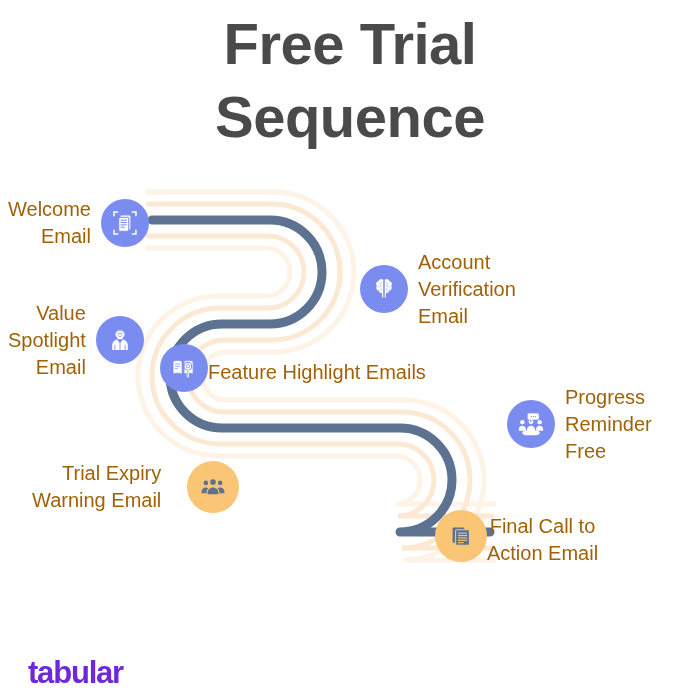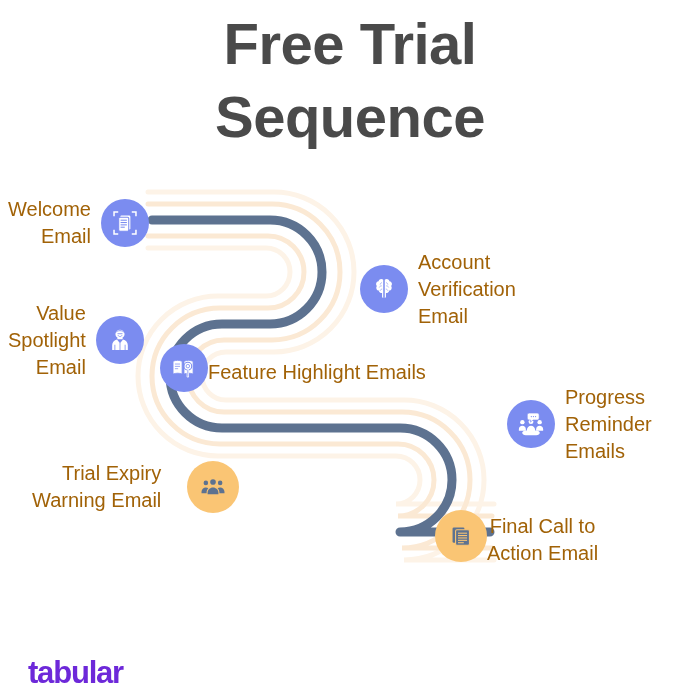--- a/index.html
+++ b/index.html
@@ -247,21 +247,21 @@
           <g fill="#7b8cf0">
             <circle cx="12.3" cy="5.6" r="0.55"></circle>
             <circle cx="14.1" cy="5.6" r="0.55"></circle>
             <circle cx="15.9" cy="5.6" r="0.55"></circle>
           </g>
         </svg>
       </span>
     </div>
     <div class="node-label align-left">Progress
 Reminder
-Emails</div>
+Free</div>
   </div>
 
   <div class="node left" style="left:32px; top:460px;gap:16px;">
     <div class="node-label align-right">Trial Expiry
 Warning Email</div>
     <div class="icon-circle" style="background:#fac574; width:52px; height:52px;">
       <span>
         <svg width="26" height="26" viewBox="0 0 24 24" fill="#5d7290">
           <circle cx="5.4" cy="8.2" r="2.1"></circle>
           <circle cx="18.6" cy="8.2" r="2.1"></circle>

